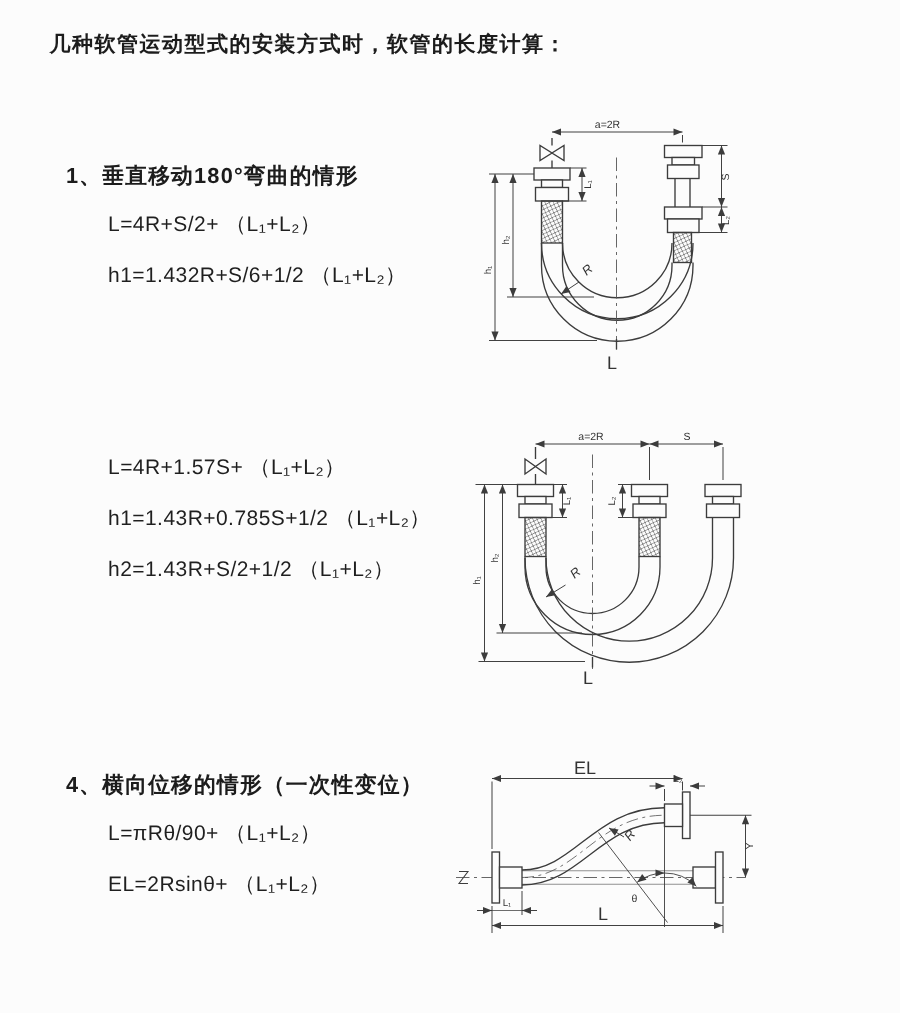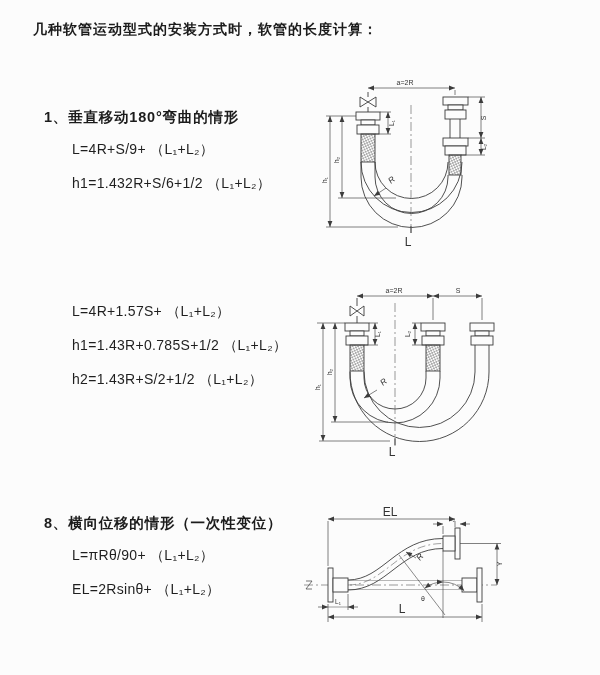--- a/index.html
+++ b/index.html
@@ -28,32 +28,32 @@
   .dimtxt-lg{font-size:12px;}
   .rlabel{font-size:8.5px;font-style:italic;}
 </style>
 </head>
 <body>
 
 <div class="page-title">几种软管运动型式的安装方式时，软管的长度计算：</div>
 
 <div class="section" id="s1">
   <div class="heading">1、垂直移动180°弯曲的情形</div>
-  <div class="formula">L=4R+S/9+ （L₁+L₂）</div>
+  <div class="formula">L=4R+S/2+ （L₁+L₂）</div>
   <div class="formula">h1=1.432R+S/6+1/2 （L₁+L₂）</div>
 </div>
 
 <div class="section" id="s2">
   <div class="formula">L=4R+1.57S+ （L₁+L₂）</div>
   <div class="formula">h1=1.43R+0.785S+1/2 （L₁+L₂）</div>
   <div class="formula">h2=1.43R+S/2+1/2 （L₁+L₂）</div>
 </div>
 
 <div class="section" id="s3">
-  <div class="heading">8、横向位移的情形（一次性变位）</div>
+  <div class="heading">4、横向位移的情形（一次性变位）</div>
   <div class="formula">L=πRθ/90+ （L₁+L₂）</div>
   <div class="formula">EL=2Rsinθ+ （L₁+L₂）</div>
 </div>
 
 <svg id="d1" class="diagram" width="290" height="200" viewBox="310 70 290 200">
   <defs>
     <marker id="m1" viewBox="0 0 10 10" refX="10" refY="5" markerWidth="7" markerHeight="6" markerUnits="userSpaceOnUse" orient="auto-start-reverse">
       <path d="M0,1 L10,5 L0,9 z" fill="#3c3c3c"></path>
     </marker>
     <pattern id="hb1" width="3.5" height="3.5" patternUnits="userSpaceOnUse" patternTransform="rotate(20)">

